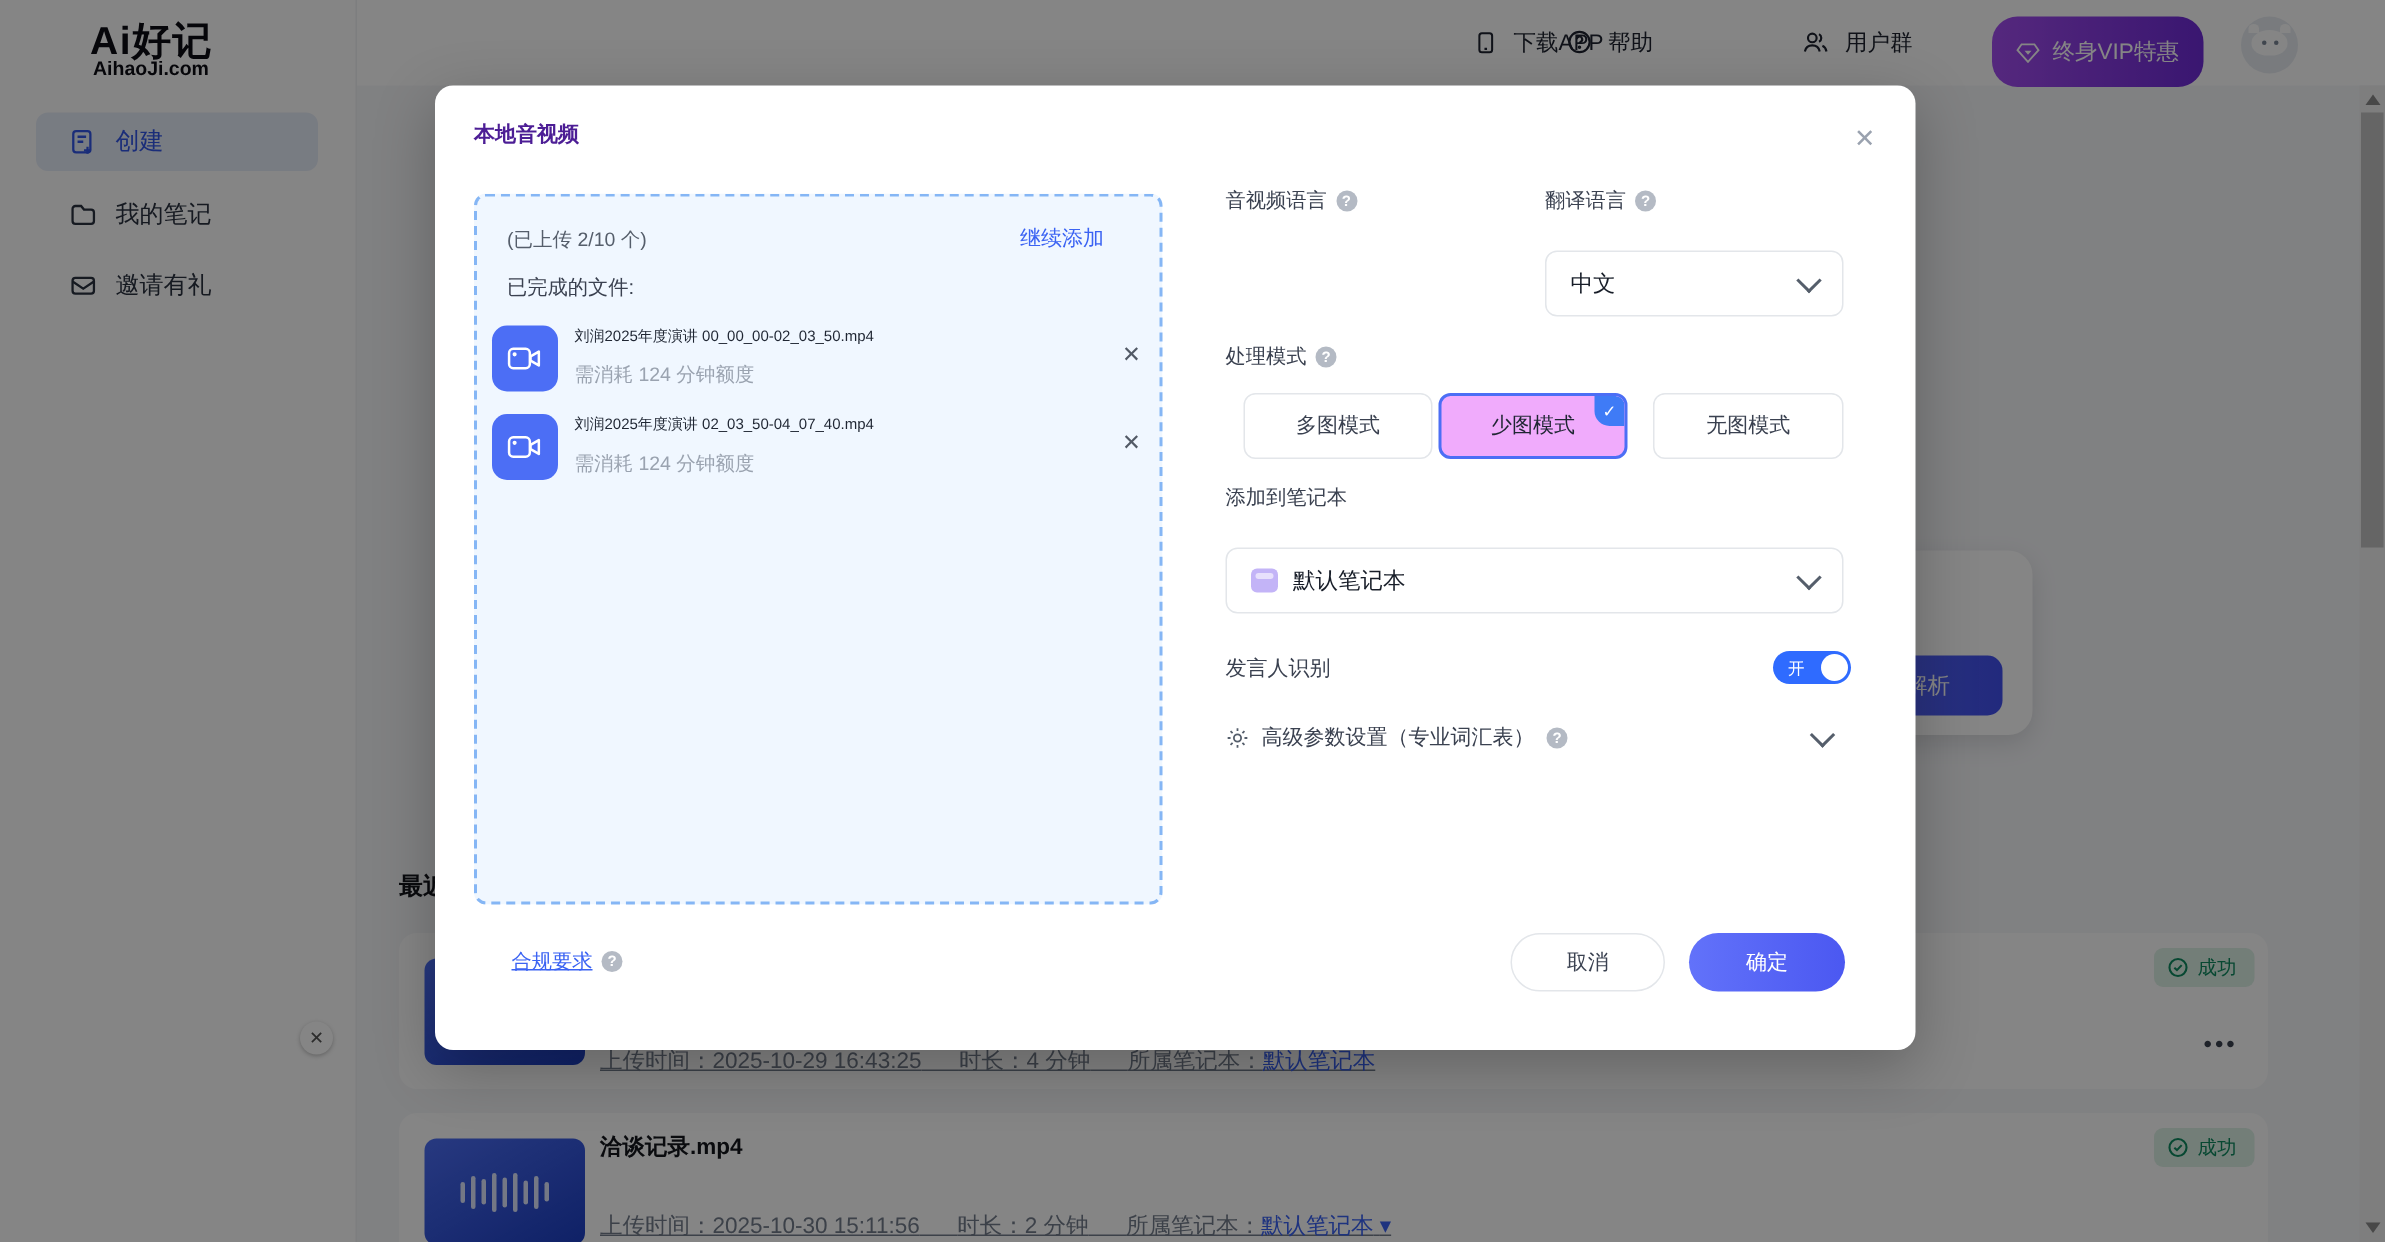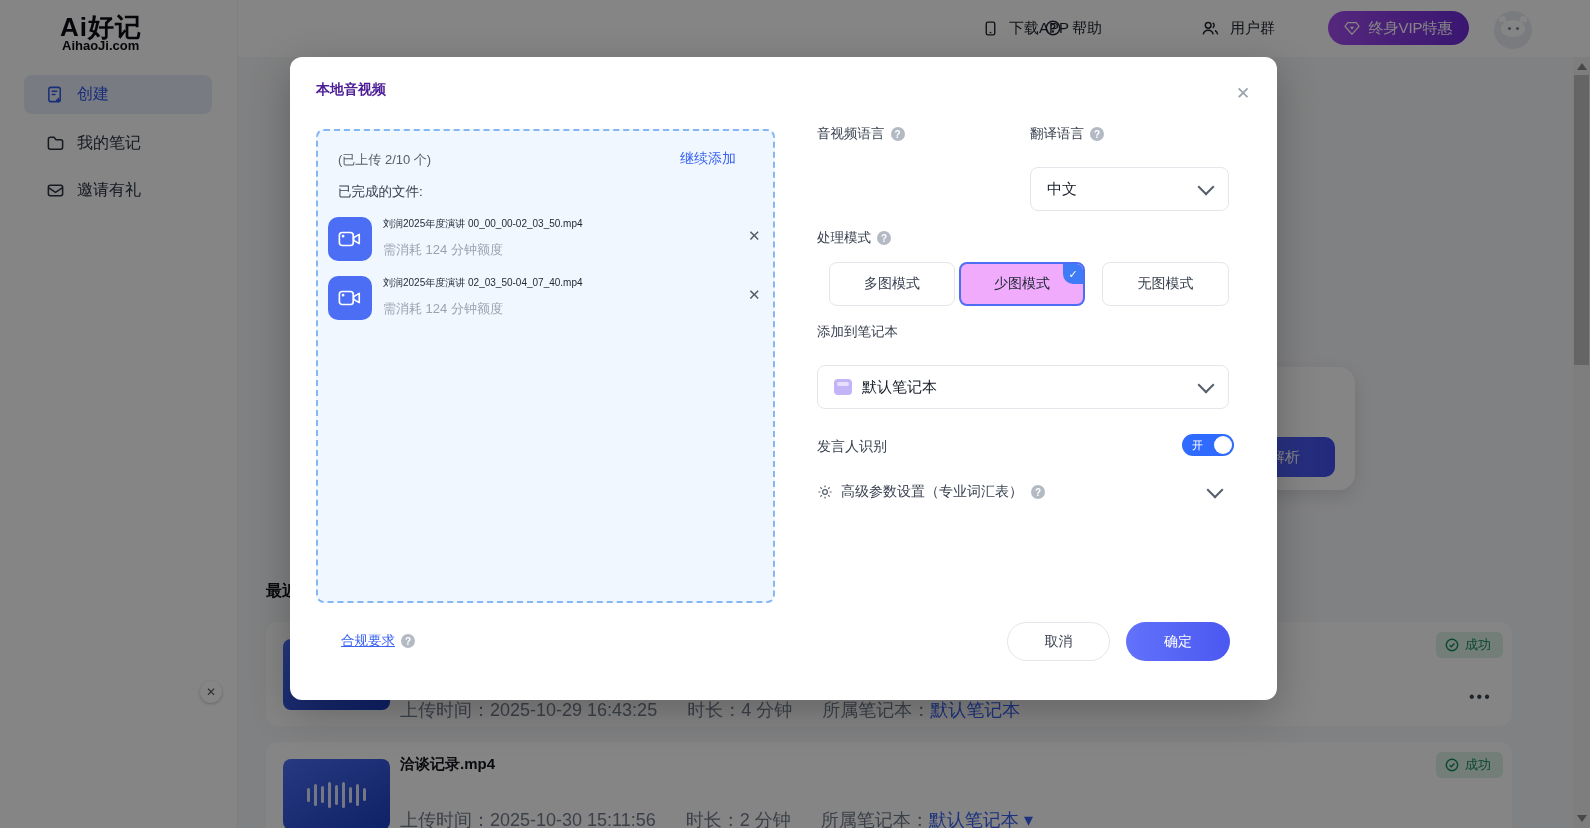--- a/index.html
+++ b/index.html
@@ -10,37 +10,37 @@
   #topbar{left:0;top:0;width:1590px;height:57px;background:#fff;}
   #sidebar{left:0;top:0;width:237px;height:828px;background:#fff;border-right:1px solid #f0f1f4;}
   .logo{left:60px;top:10px;font-weight:bold;font-size:26px;color:#0c0c14;letter-spacing:1px;}
   .logo .idot{color:#5b21d6;}
   .logosub{left:62px;top:38px;font-size:13px;font-weight:bold;color:#0c0c14;}
   .side-item{left:24px;width:188px;height:39px;border-radius:8px;display:flex;align-items:center;
              gap:12px;padding-left:22px;box-sizing:border-box;font-size:16px;color:#2b3240;cursor:pointer;}
   .side-item.active{background:#e7edfa;color:#3257e8;}
   .side-item svg{flex:0 0 auto;}
   .navgrp{top:0;height:56px;display:flex;align-items:center;gap:10px;font-size:15px;color:#1f2430;}
-  .vip{display:flex;align-items:center;justify-content:center;gap:8px;width:141px;height:34px;border-radius:17px;
+  .vip{display:flex;align-items:center;justify-content:center;gap:8px;width:141px;height:47px;border-radius:17px;
        background:linear-gradient(90deg,#a34df0 0%,#6f2bd8 100%);color:#fff;font-size:15px;cursor:pointer;}
   .avatar{left:1494px;top:11px;width:38px;height:38px;border-radius:50%;background:#e8ecf2;overflow:hidden;}
   .avatar .face{position:absolute;left:7px;top:9px;width:24px;height:17px;border-radius:50% 50% 45% 45%;background:#fff;}
   .avatar .eye{position:absolute;top:16px;width:3px;height:3px;border-radius:50%;background:#7b8796;}
   .avatar .ear{position:absolute;top:5px;width:7px;height:6px;border-radius:50% 50% 0 0;background:#fff;}
   .sect-title{left:266px;top:581px;font-size:16px;font-weight:bold;color:#14161c;}
   .card{background:#fff;border-radius:12px;}
   .thumb{left:17px;top:17px;width:107px;height:71px;border-radius:8px;
          background:linear-gradient(150deg,#4c6ef5 0%,#1d3fc4 100%);}
   .wave{display:flex;align-items:center;justify-content:center;gap:4px;height:100%;}
   .wave i{display:block;width:3px;background:#dfe6ff;border-radius:2px;}
   .row-title{font-size:15px;font-weight:bold;color:#14161c;}
   .badge-ok{display:flex;align-items:center;gap:6px;padding:4px 12px 4px 9px;border-radius:6px;
             background:#ddf1e6;color:#0f8a60;font-size:13px;}
   .dots{color:#3a4150;font-size:16px;letter-spacing:2px;cursor:pointer;}
-  .meta{font-size:18px;color:#747d8c;white-space:nowrap;}
+  .meta{font-size:15px;color:#747d8c;white-space:nowrap;text-decoration:underline;}
   .meta .lnk{color:#3b63f3;}
   .parse-card{left:1080px;top:367px;width:275px;height:123px;background:#fff;border-radius:16px;
               box-shadow:0 6px 18px rgba(0,0,0,.12);}
   .parse-btn{left:1235px;top:437px;width:100px;height:40px;border-radius:10px;color:#fff;font-size:15px;
              display:flex;align-items:center;justify-content:center;
              background:linear-gradient(90deg,#5b6cfa,#4150ef);cursor:pointer;}
   
   .sbar{left:1573px;top:57px;width:17px;height:771px;background:#f1f1f1;}
   .sbar .thumbv{position:absolute;left:1px;top:18px;width:15px;height:290px;background:#c1c1c1;}
   .sbar .arr{position:absolute;left:4px;width:0;height:0;border-left:5px solid transparent;border-right:5px solid transparent;}

